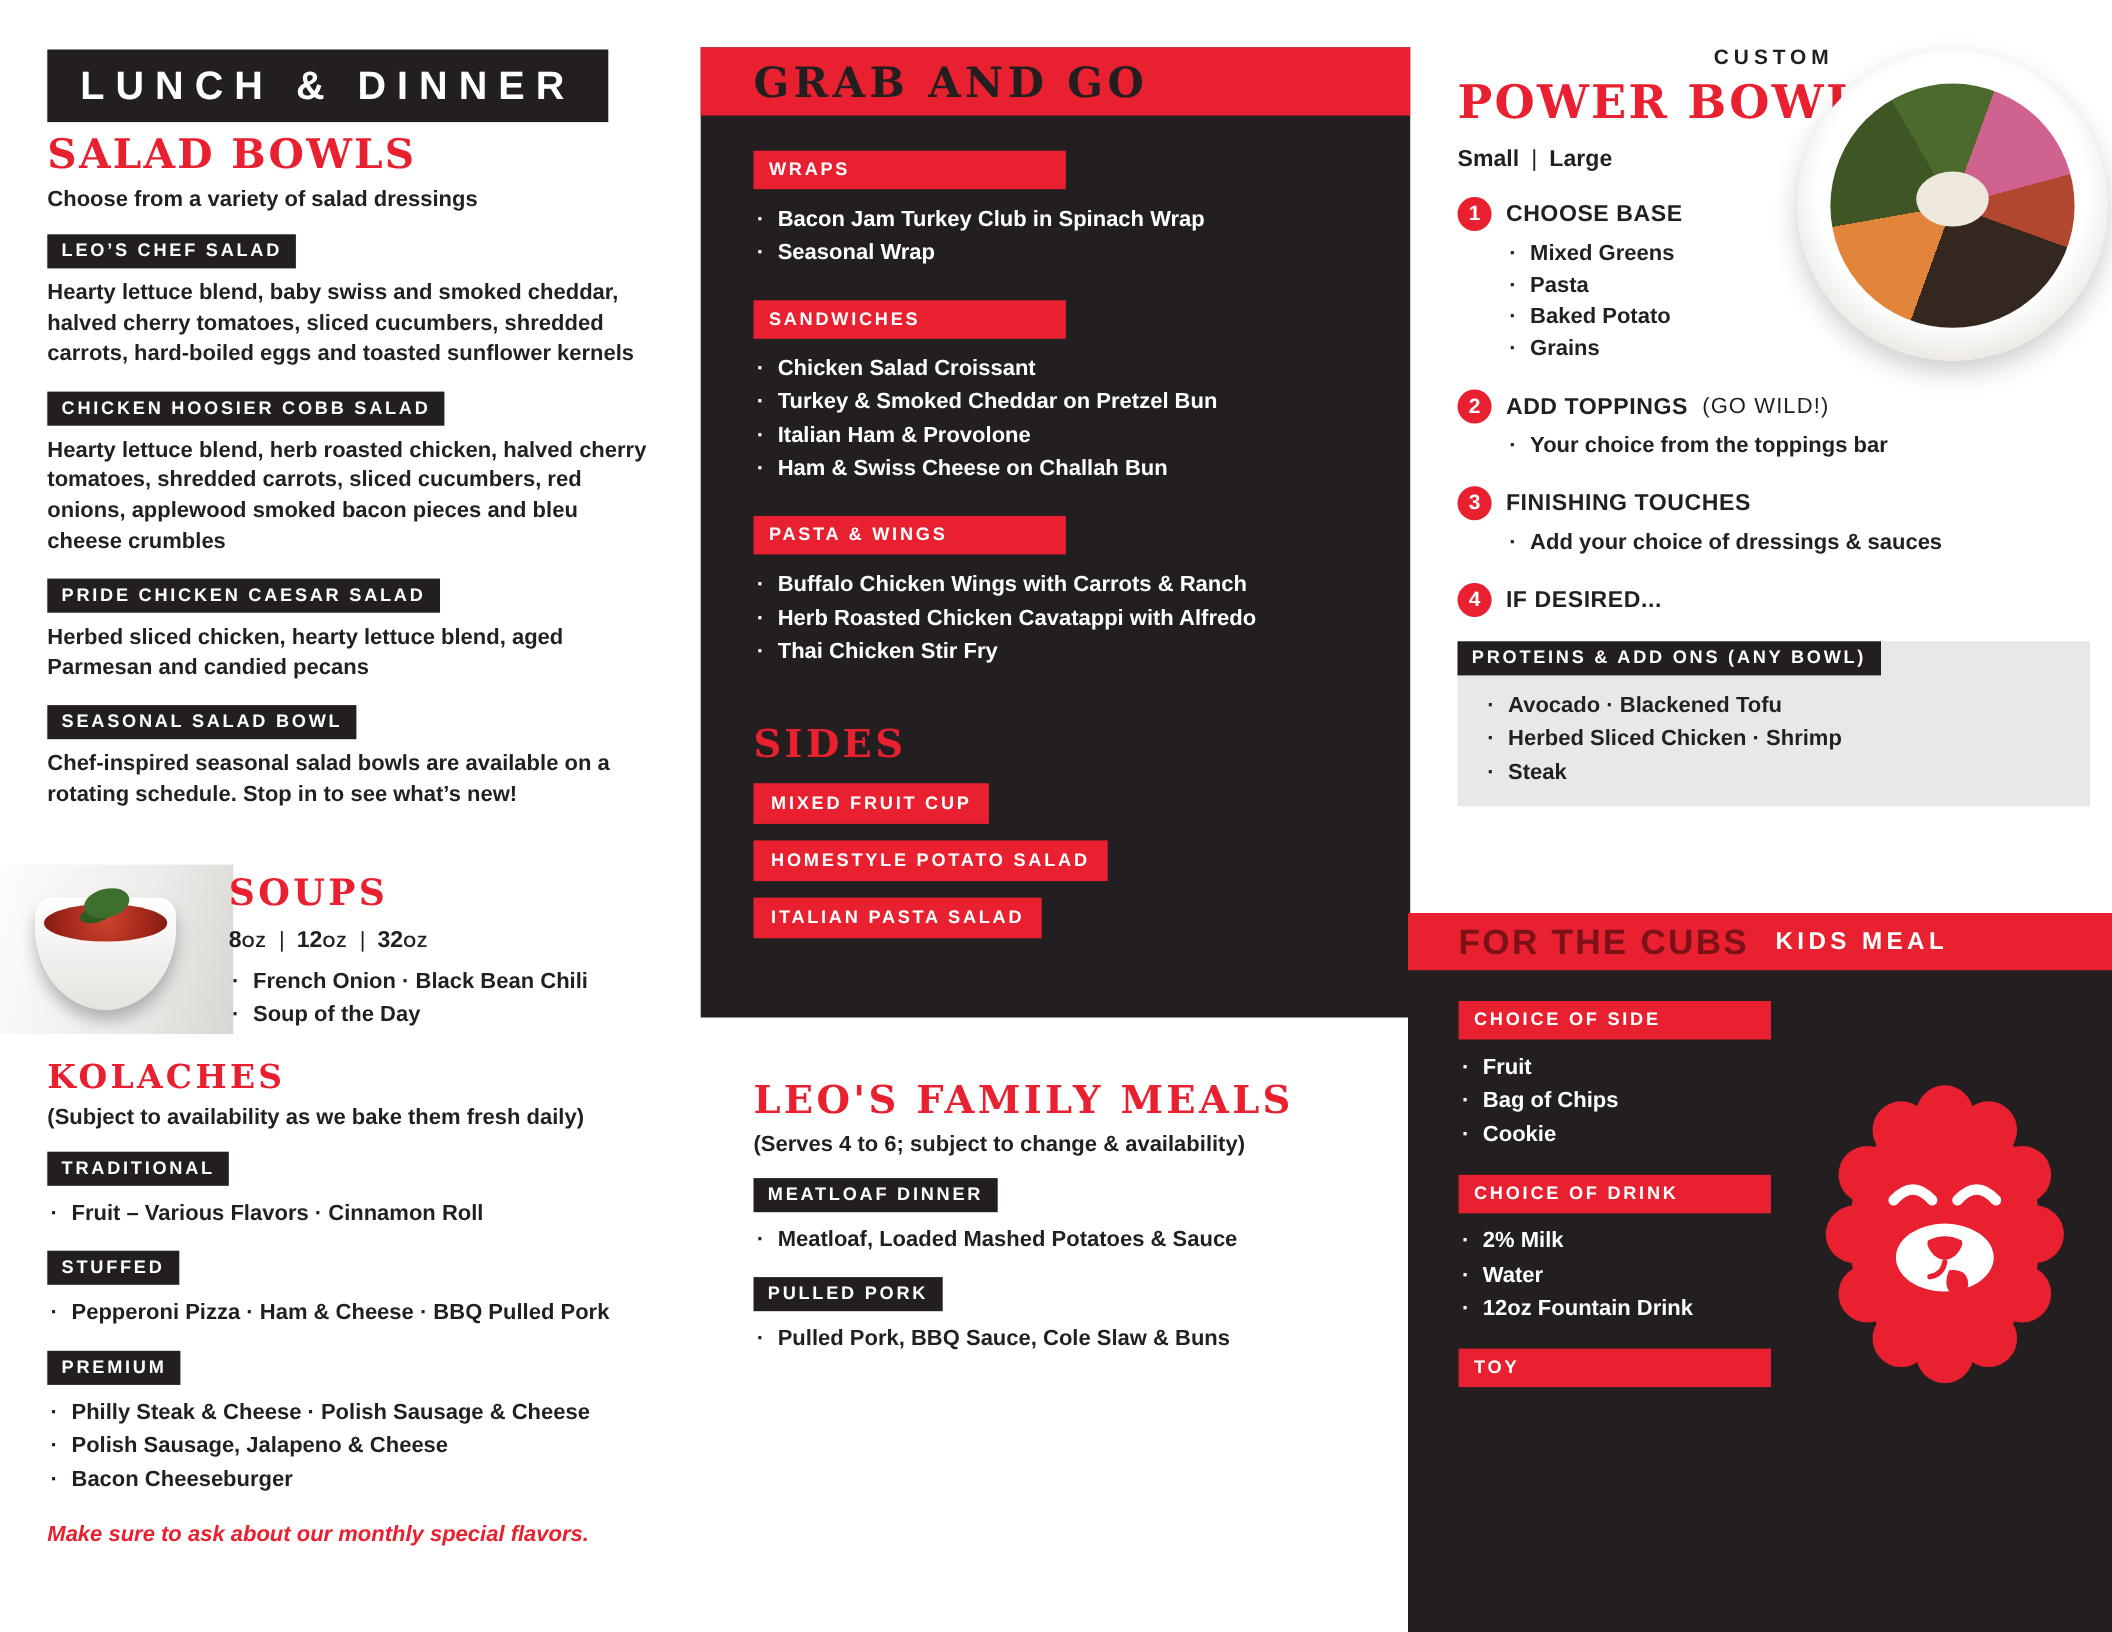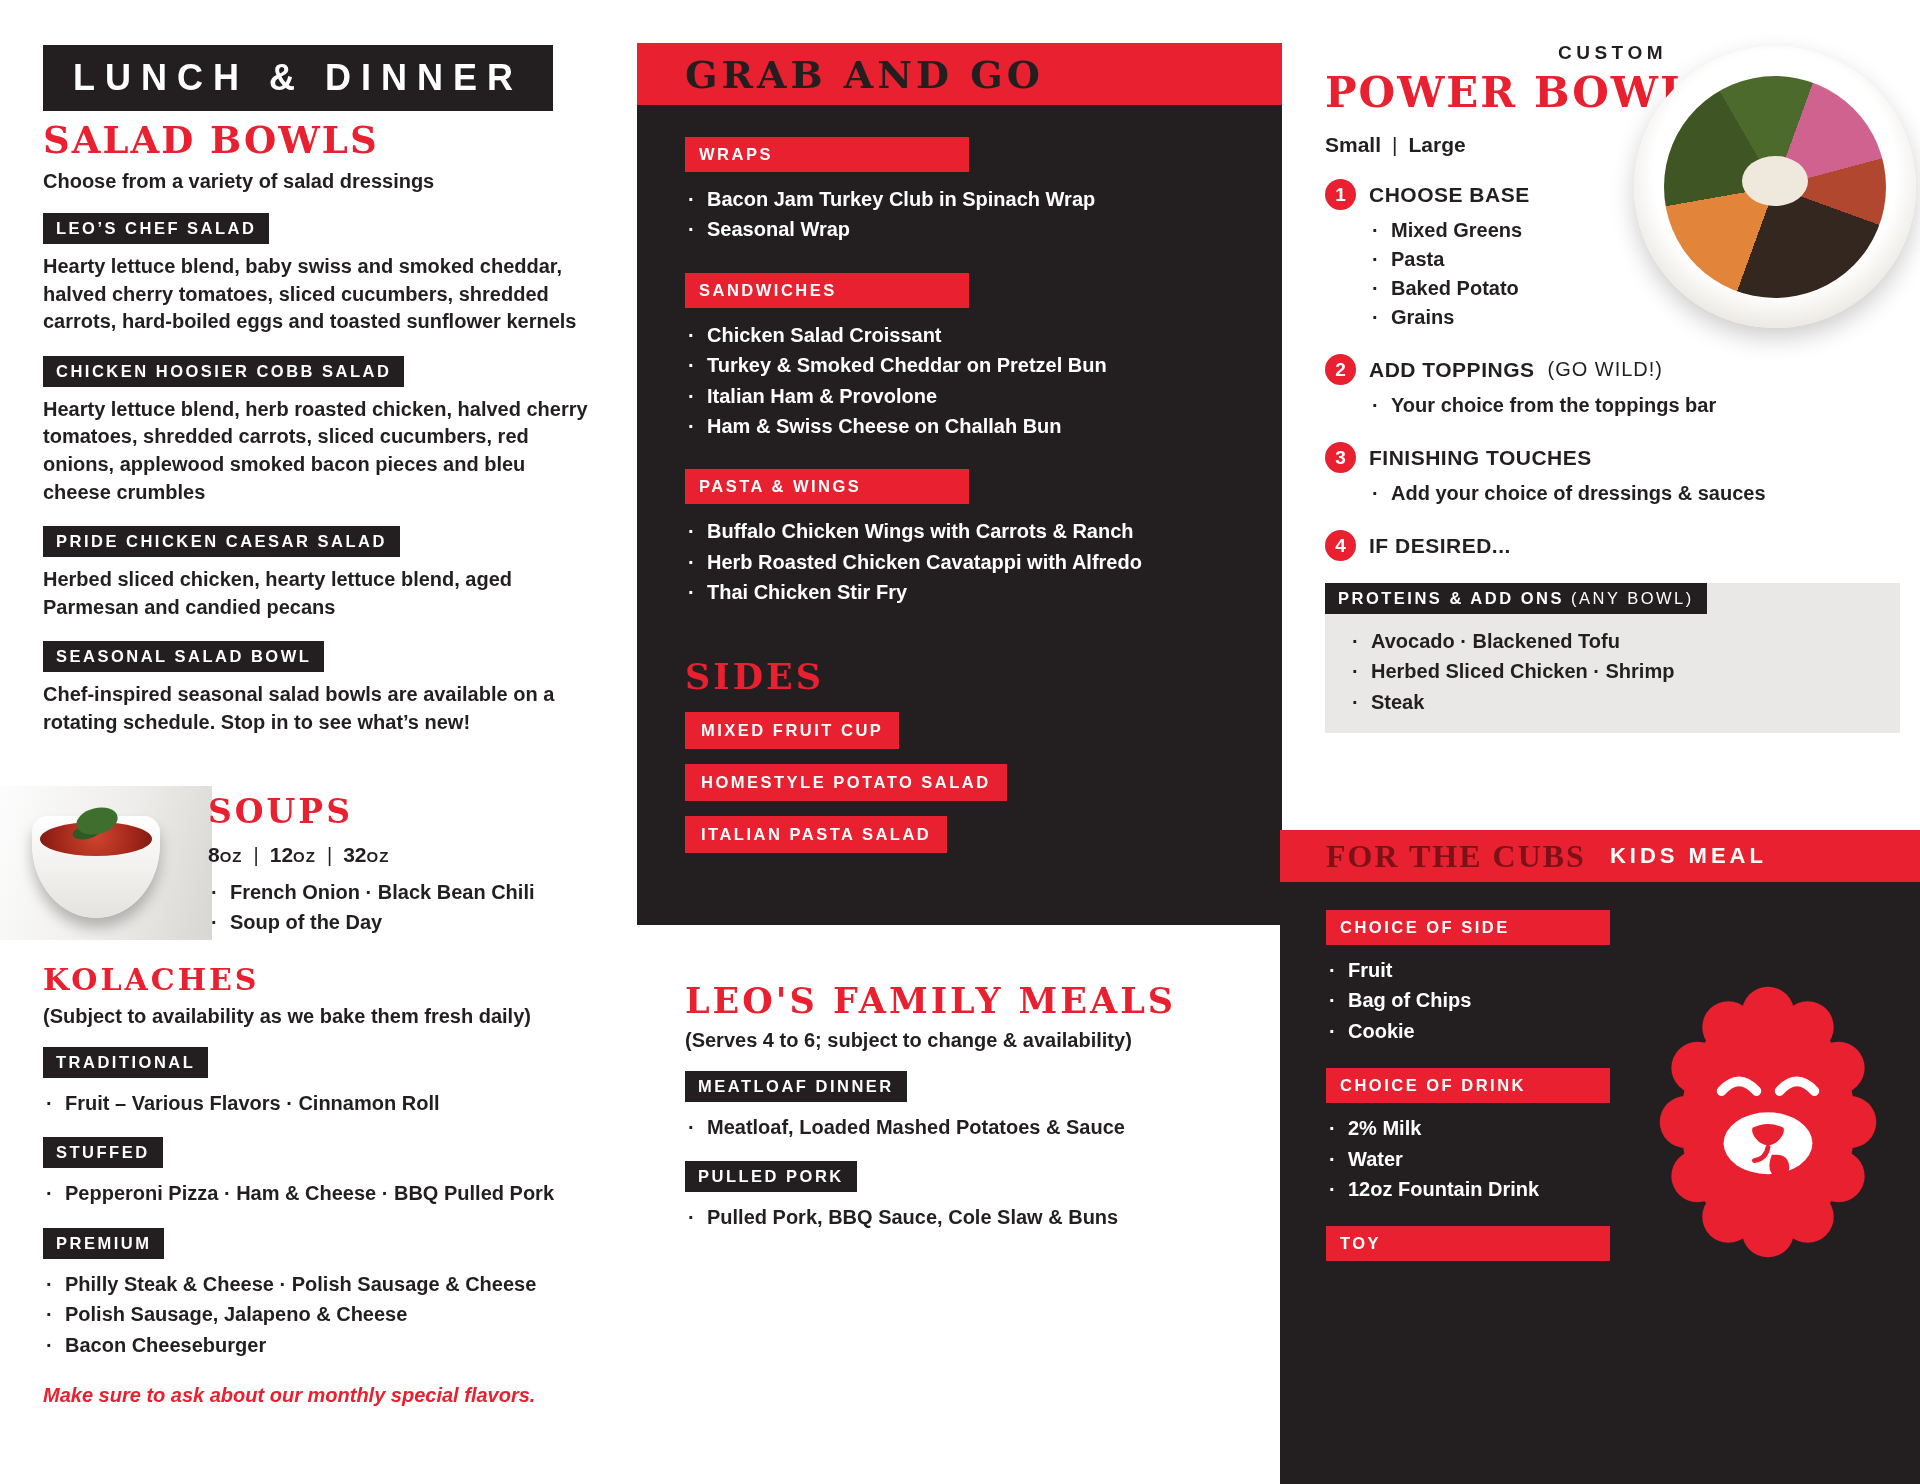--- a/index.html
+++ b/index.html
@@ -66,29 +66,29 @@
   .pb-sizes{margin-top:16px;font-size:21px;font-weight:bold;}
   .step{margin-top:22px;}
   .step-head{display:flex;align-items:center;gap:13px;}
   .step-num{flex:0 0 auto;width:31px;height:31px;border-radius:50%;background:var(--red);color:#fff;font-weight:bold;font-size:19px;display:flex;align-items:center;justify-content:center;}
   .step-title{font-size:21px;font-weight:bold;letter-spacing:.5px;}
   .step-suffix{font-size:20px;letter-spacing:1px;}
   .step-items{margin-left:44px;margin-top:6px;}
   .step-items .bline{line-height:1.45;}
   .proteins{margin-top:22px;background:#e9e8e6;width:575px;padding:0 0 16px 0;}
   .proteins .blist{margin:12px 0 0 24px;}
-  .label-suffix{font-weight:normal;}
+  .label-suffix{font-weight:bold;}
 
   .bowl-photo{position:absolute;left:1634px;top:46px;width:282px;height:282px;border-radius:50%;background:radial-gradient(circle at 50% 45%,#ffffff 58%,#ece9e4 74%,#d8d4cd 100%);box-shadow:0 10px 24px rgba(0,0,0,.2);}
   .bowl-inner{position:absolute;inset:30px;border-radius:50%;background:conic-gradient(from -30deg,#4c6a2b 0deg 50deg,#d06290 50deg 105deg,#b0472e 105deg 140deg,#33271f 140deg 230deg,#e2853b 230deg 290deg,#3f5524 290deg 360deg);overflow:hidden;}
   .bowl-inner::after{content:"";position:absolute;left:50%;top:36%;width:66px;height:50px;margin-left:-33px;border-radius:50%;background:#efe8dc;}
 
   .cubs-panel{position:absolute;left:1280px;top:830px;width:640px;height:654px;background:var(--dark);}
   .cubs-header{height:52px;background:var(--red);display:flex;align-items:center;padding-left:46px;gap:24px;}
-  .cubs-title{font-family:Liberation Serif, serif;font-weight:bold;font-size:32px;letter-spacing:2px;color:#7d1118;}
+  .cubs-title{font-family:Liberation Sans, sans-serif;font-weight:bold;font-size:32px;letter-spacing:2px;color:#7d1118;}
   .cubs-badge{color:#fff;font-weight:bold;font-size:22px;letter-spacing:4px;}
   .cubs-body{padding:28px 0 0 46px;width:392px;}
   .csection{margin-bottom:22px;}
   .csection .blist{margin-top:10px;}
   .lion{position:absolute;left:372px;top:126px;width:232px;height:332px;}
 </style>
 </head>
 <body>
 
 <div class="page">

